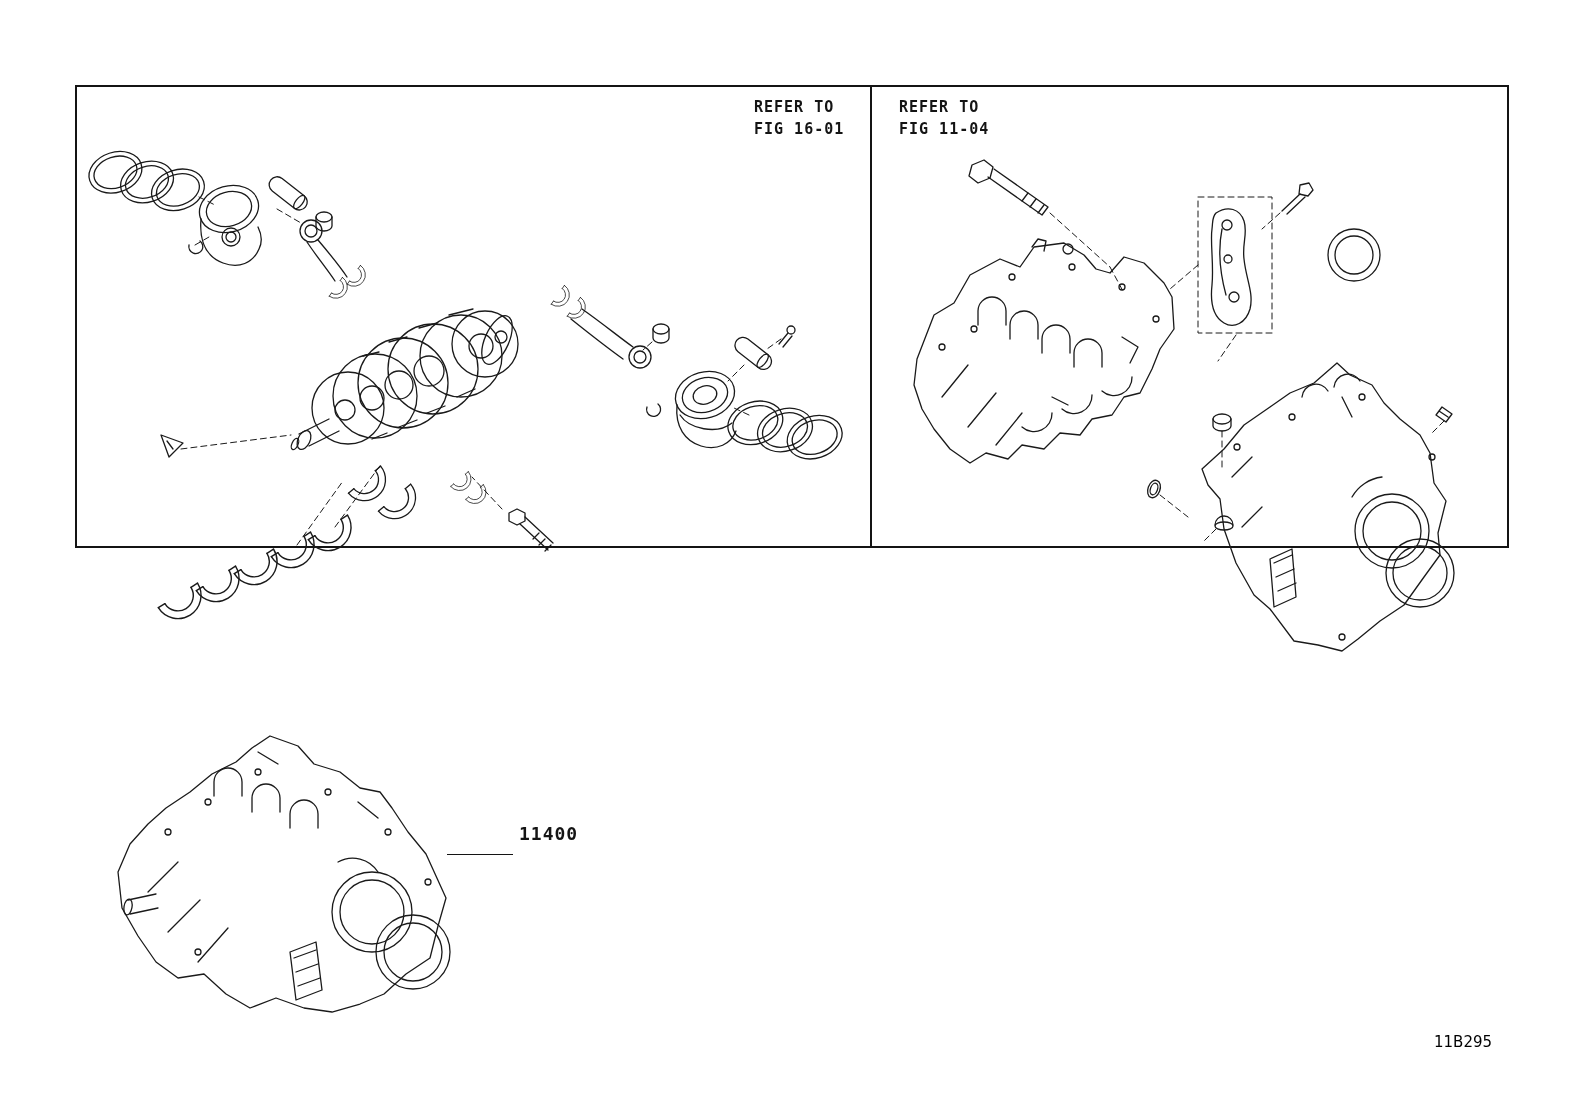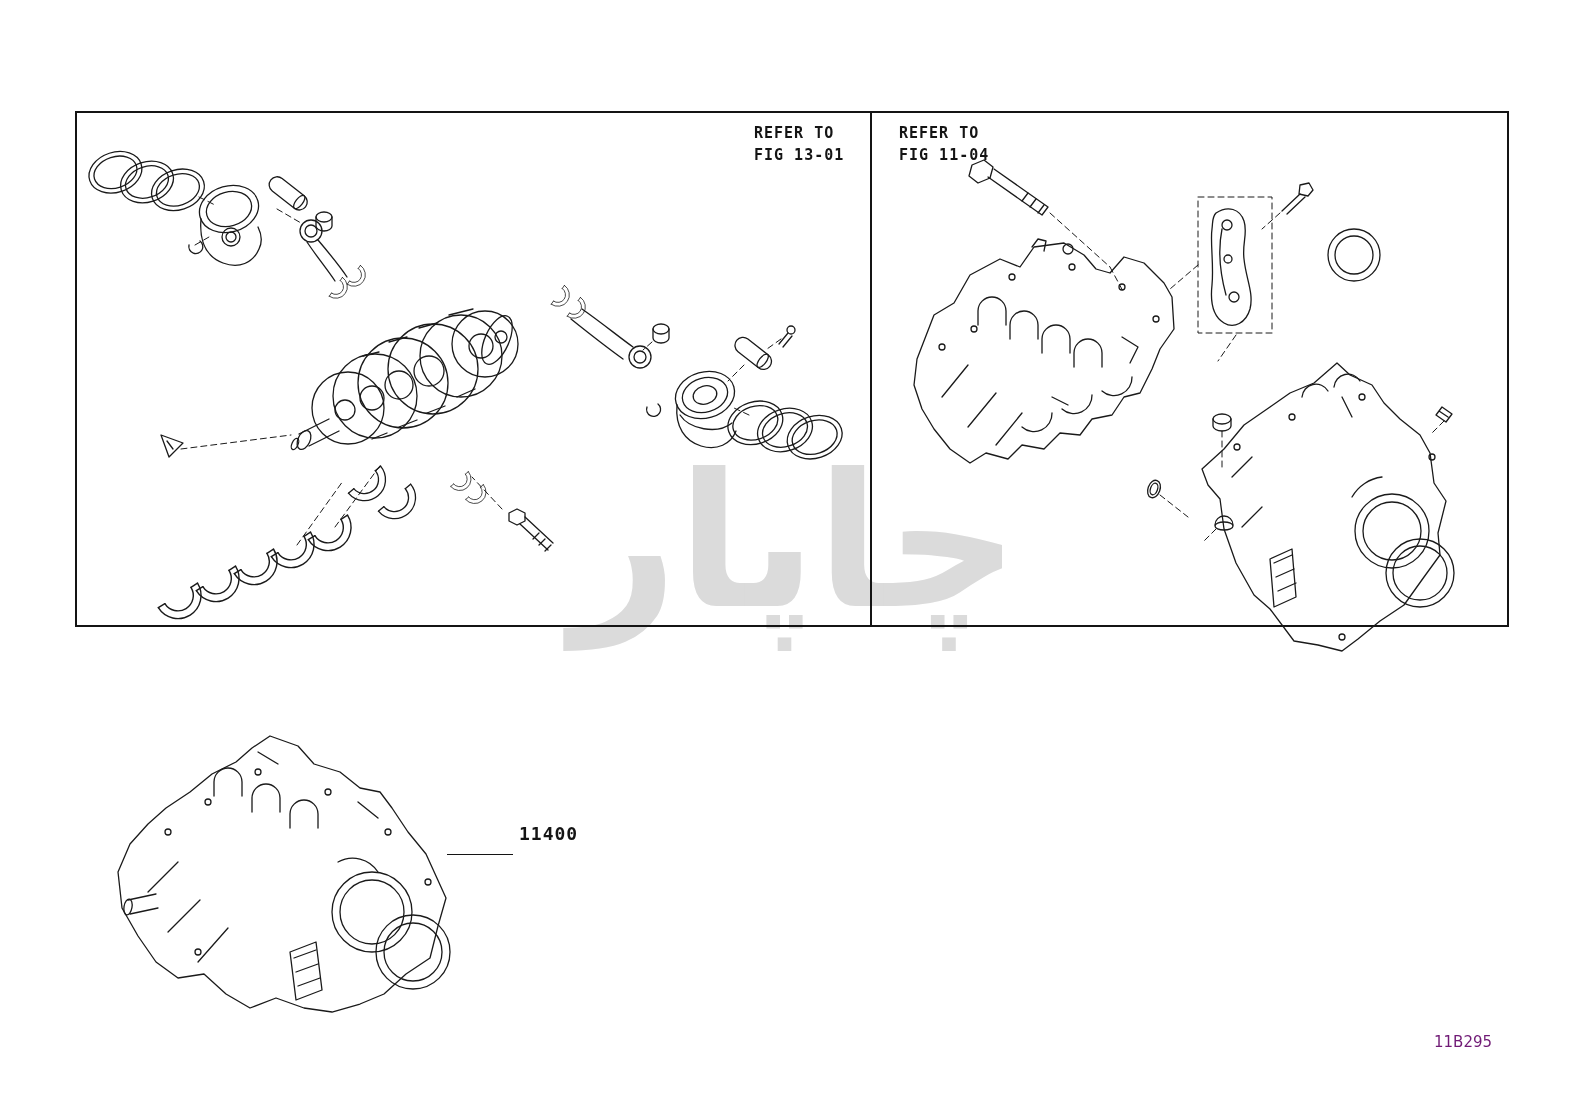--- a/index.html
+++ b/index.html
@@ -9,21 +9,21 @@
     font-family:"DejaVu Sans Mono", monospace; overflow:hidden; color:#141414;
   }
   .stage { position:absolute; inset:0; }
   .watermark {
     position:absolute; left:430px; top:435px; width:730px; height:215px;
     display:flex; align-items:center; justify-content:center;
     font-family:"DejaVu Sans", sans-serif; font-weight:bold;
     font-size:185px; color:#dbdbdb; line-height:1; user-select:none;
   }
   .frame {
-    position:absolute; left:75px; top:111px; width:1434px; height:516px;
+    position:absolute; left:75px; top:85px; width:1434px; height:463px;
     border:2px solid #141414;
   }
   .divider {
     position:absolute; left:793px; top:0; height:100%; width:0;
     border-left:2px solid #141414;
   }
   .ref-note {
     position:absolute; font-weight:bold; font-size:15px; letter-spacing:1px;
     line-height:22px; color:#141414;
   }
@@ -34,36 +34,35 @@
     position:absolute; left:447px; top:854px; width:66px; height:0;
     border-top:1.5px solid #141414;
   }
   .part-number {
     position:absolute; left:519px; top:823px;
     font-weight:bold; font-size:18px; letter-spacing:1px; color:#141414;
     cursor:pointer;
   }
   .fig-code {
     position:absolute; left:1434px; top:1033px;
-    font-family:"DejaVu Sans", sans-serif; font-size:15px; color:#701a75;
+    font-family:"DejaVu Sans", sans-serif; font-size:15px; color:#000000;
   }
 </style>
 </head>
 <body>
 
 <div class="stage">
 
-  <div class="watermark">چاپار</div>
 
   <div class="frame">
     <div class="divider"></div>
 
     <div class="ref-note ref-left">
       <div>REFER TO</div>
-      <div>FIG 13-01</div>
+      <div>FIG 16-01</div>
     </div>
 
     <div class="ref-note ref-right">
       <div>REFER TO</div>
       <div>FIG 11-04</div>
     </div>
   </div>
 
   <svg class="art" style="left:77px; top:97px;" width="791" height="602" viewBox="0 0 791 602">
     <defs>

